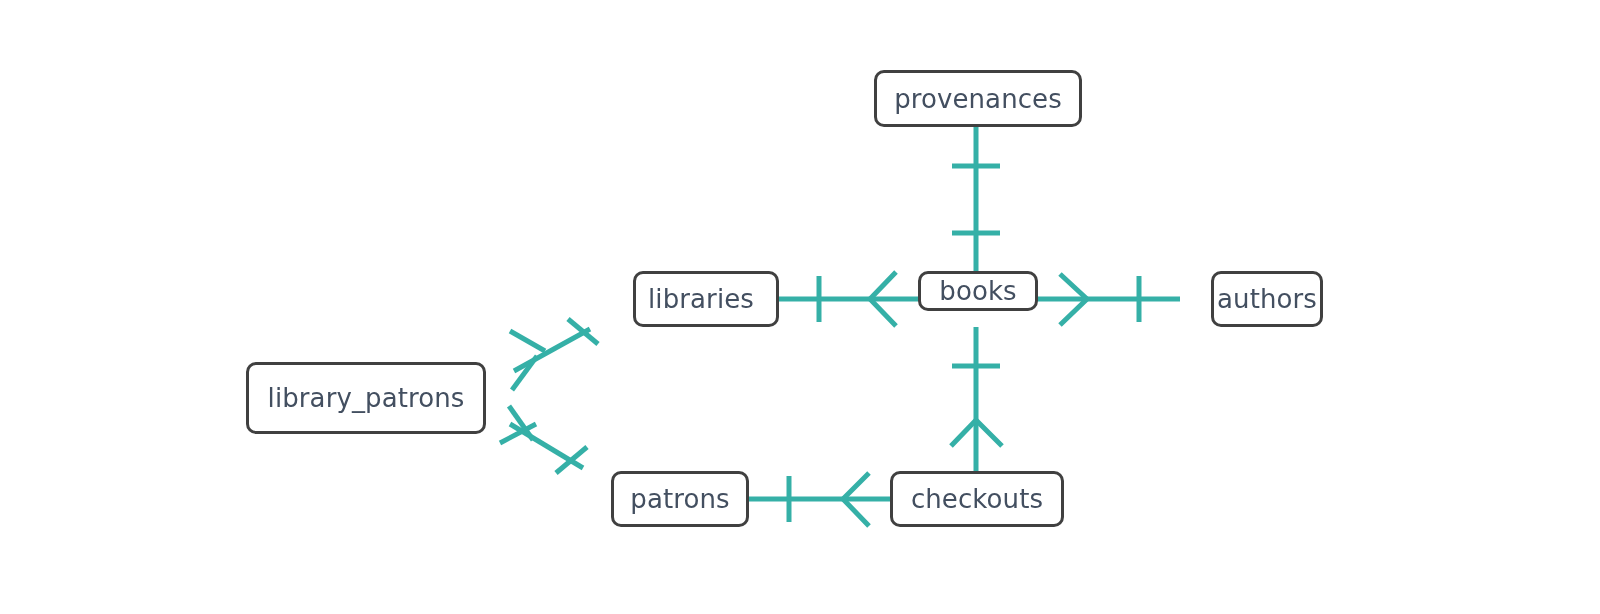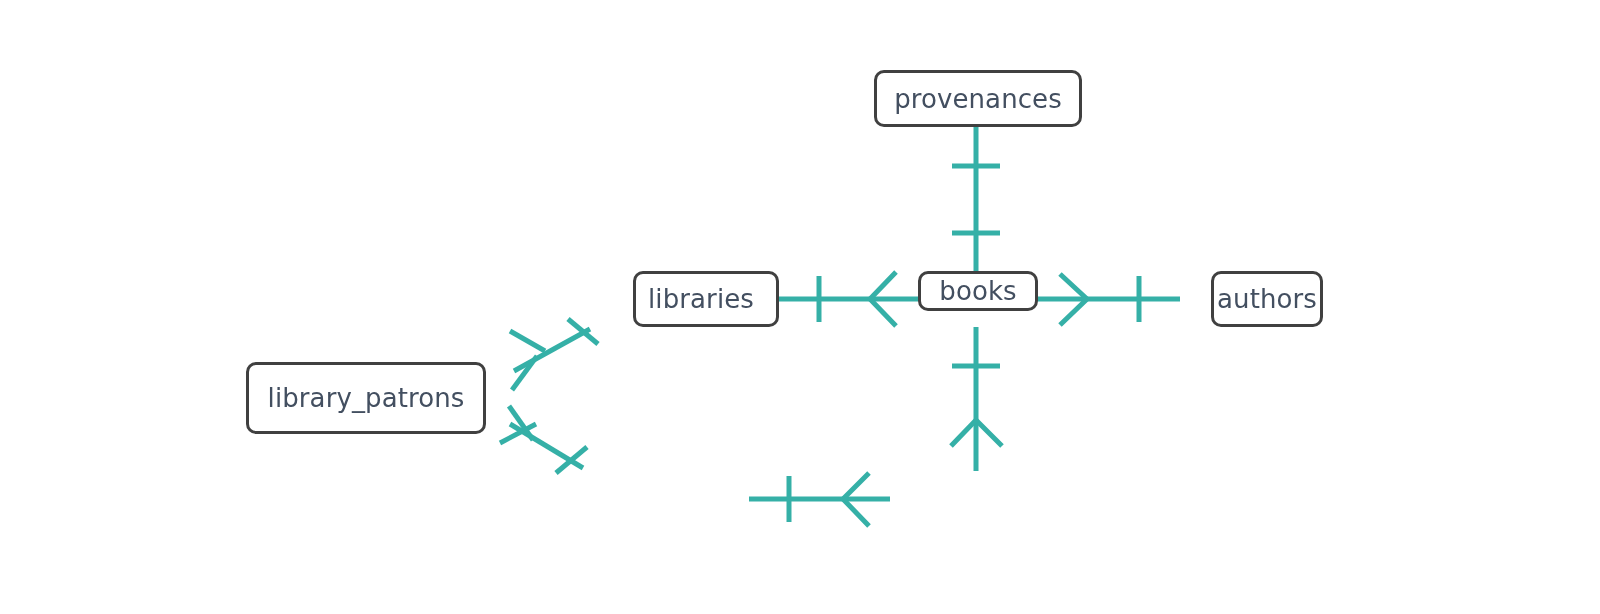--- a/index.html
+++ b/index.html
@@ -112,15 +112,21 @@
   </div>
 
   <div class="entity-node" style="left:1180px; top:271px; width:112px; height:56px;margin-left:31px;">
     <span>authors</span>
   </div>
 
   <div class="entity-node" style="left:246px; top:362px; width:240px; height:72px;">
     <span>library_patrons</span>
   </div>
 
+  <div class="entity-node" style="left:611px; top:471px; width:138px; height:56px;">
+    <span>patrons</span>
+  </div>
 
+  <div class="entity-node" style="left:890px; top:471px; width:174px; height:56px;">
+    <span>checkouts</span>
+  </div>
 
 </div>
 
 </body></html>

